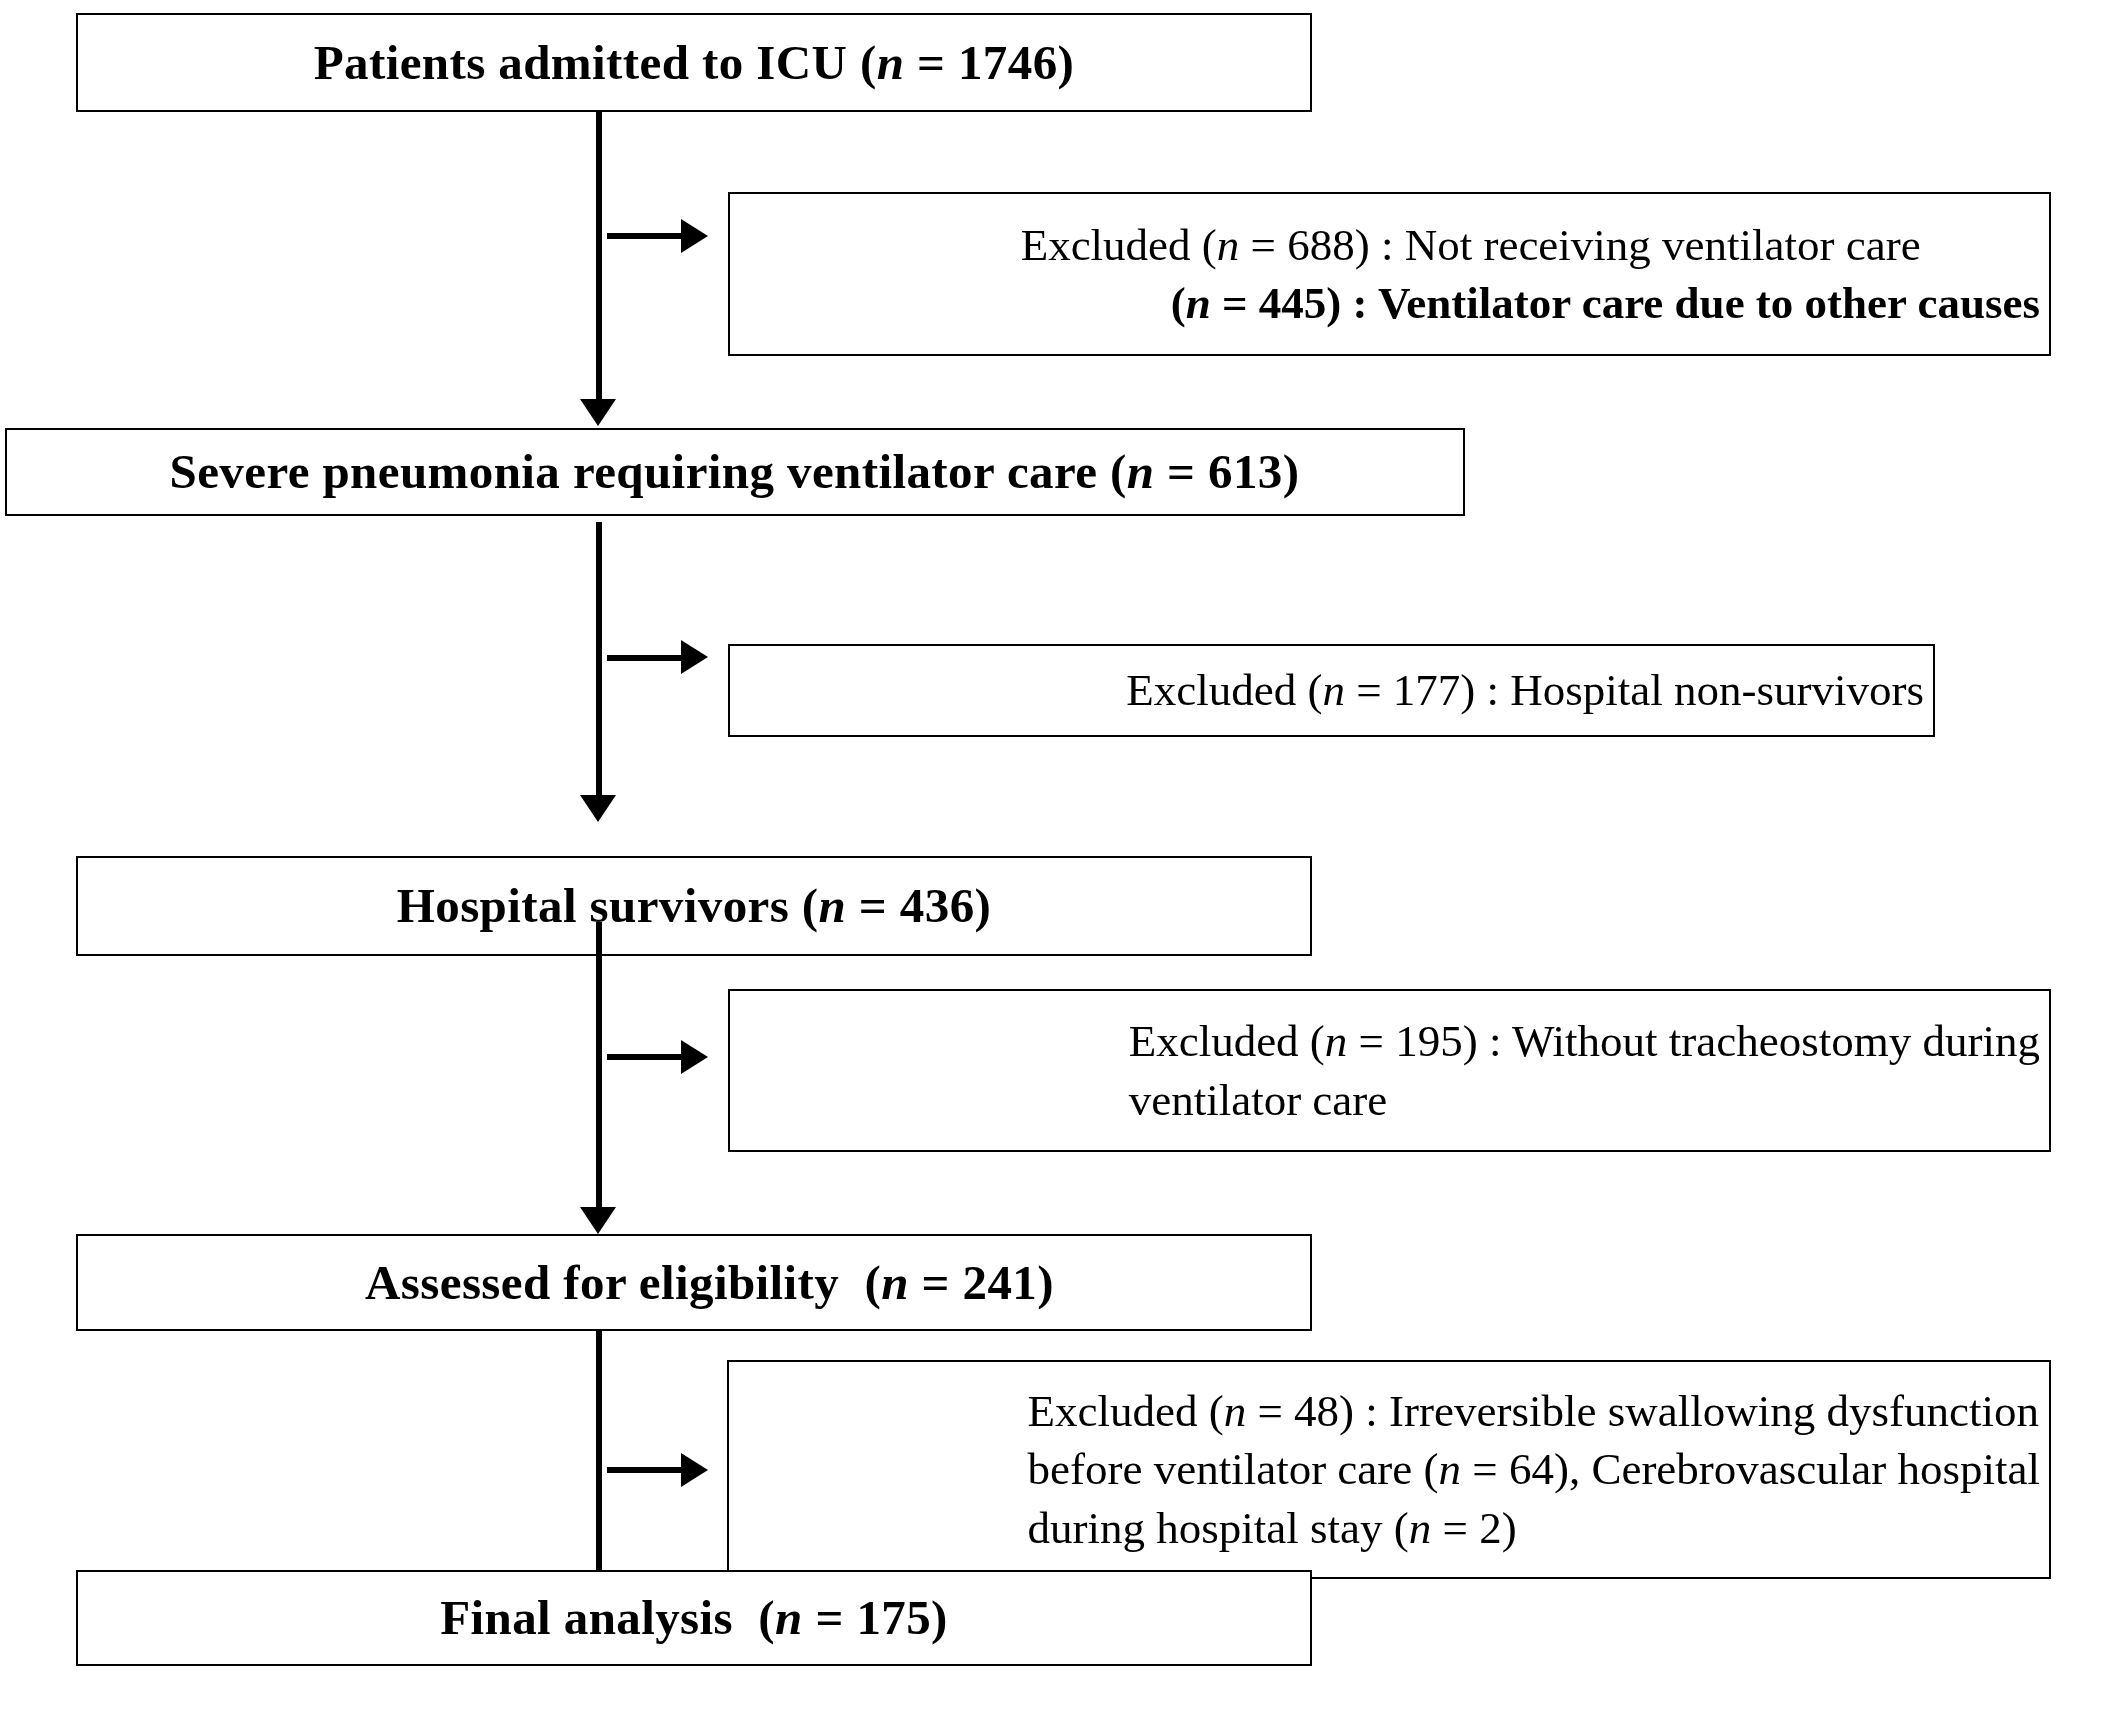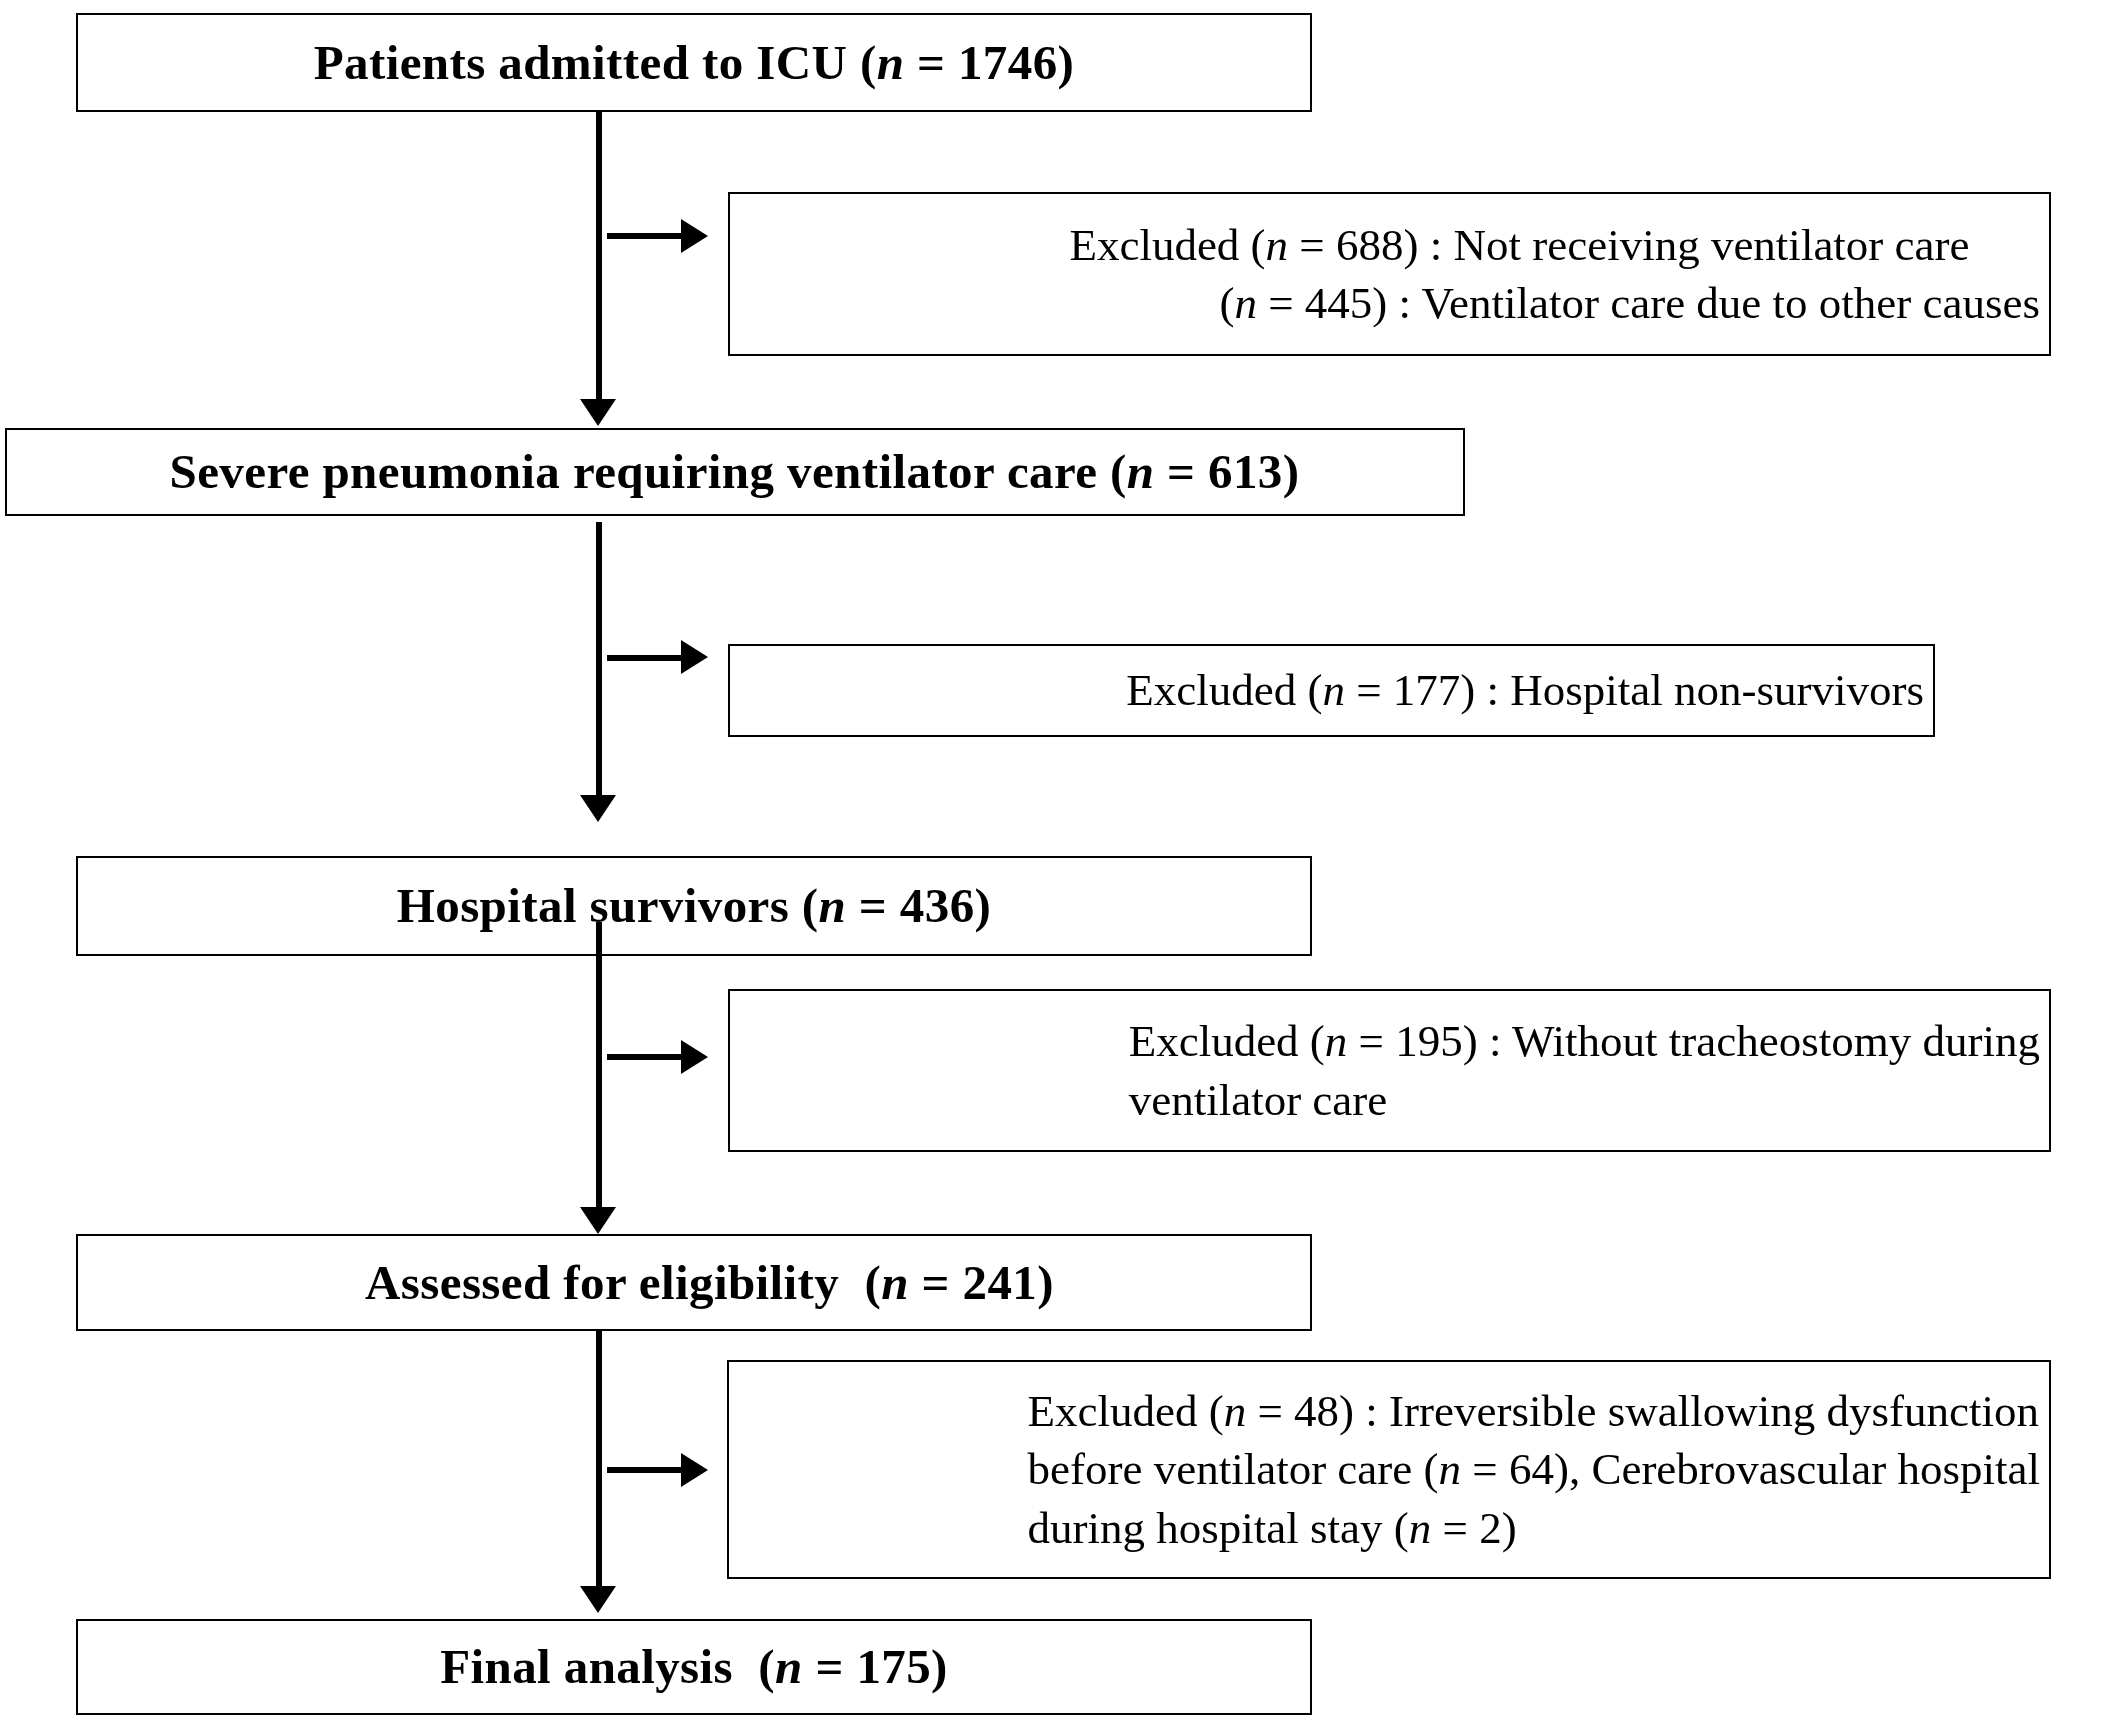--- a/index.html
+++ b/index.html
@@ -67,21 +67,21 @@
     height:6.3px;
     background:#000000;
   }
   .harrow{
     position:absolute;
     width:0;height:0;
     border-top:17px solid transparent;
     border-bottom:17px solid transparent;
     border-left:27px solid #000000;
   }
-  .indent2{display:block;padding-left:150px;}
+  .indent2{display:block;padding-left:150px;font-weight:bold;}
 </style>
 </head>
 <body>
 
 <div id="canvas">
 
   <div class="box main" style="left:76px;top:13.4px;width:1236px;height:99px;">
     <span class="txt">
       <span>Patients admitted to ICU</span>&nbsp;(<span class="ital">n</span>&nbsp;<span>=</span>&nbsp;<span>1746</span>)
     </span>
@@ -147,20 +147,20 @@
   <div class="harrow" style="left:681px;top:1453px;"></div>
 
   <div class="box excl" style="left:727px;top:1360px;width:1324px;height:219px;">
     <span class="txt">
       <span><span>Excluded (</span><span class="ital">n</span><span> = </span><span>48</span><span>) : Irreversible  swallowing  dysfunction</span></span>
       <span style="display:block;"><span>before ventilator  care (</span><span class="ital">n</span><span> = </span><span>64</span><span>), Cerebrovascular hospital</span></span>
       <span style="display:block;"><span>during hospital stay (</span><span class="ital">n</span><span> = </span><span>2</span><span>)</span></span>
     </span>
   </div>
 
-  <div class="box main" style="left:76px;top:1619px;width:1236px;height:96px;">
+  <div class="box main" style="left:76px;top:1570px;width:1236px;height:96px;">
     <span class="txt">
       <span>Final analysis</span>&nbsp;&nbsp;(<span class="ital">n</span>&nbsp;<span>=</span>&nbsp;<span>175</span>)
     </span>
   </div>
 
 </div>
 
 
 </body></html>

